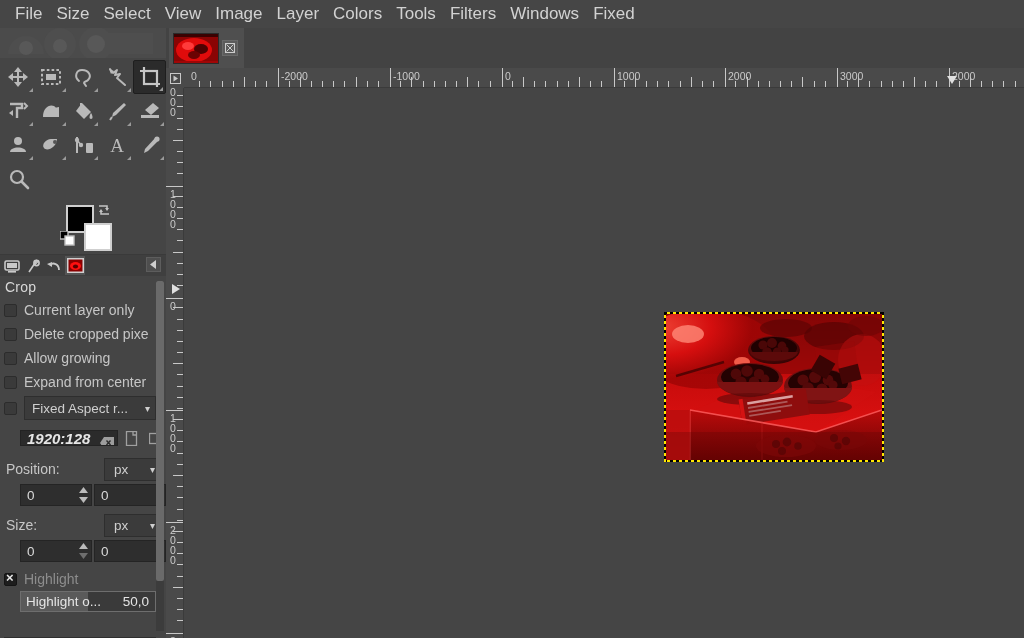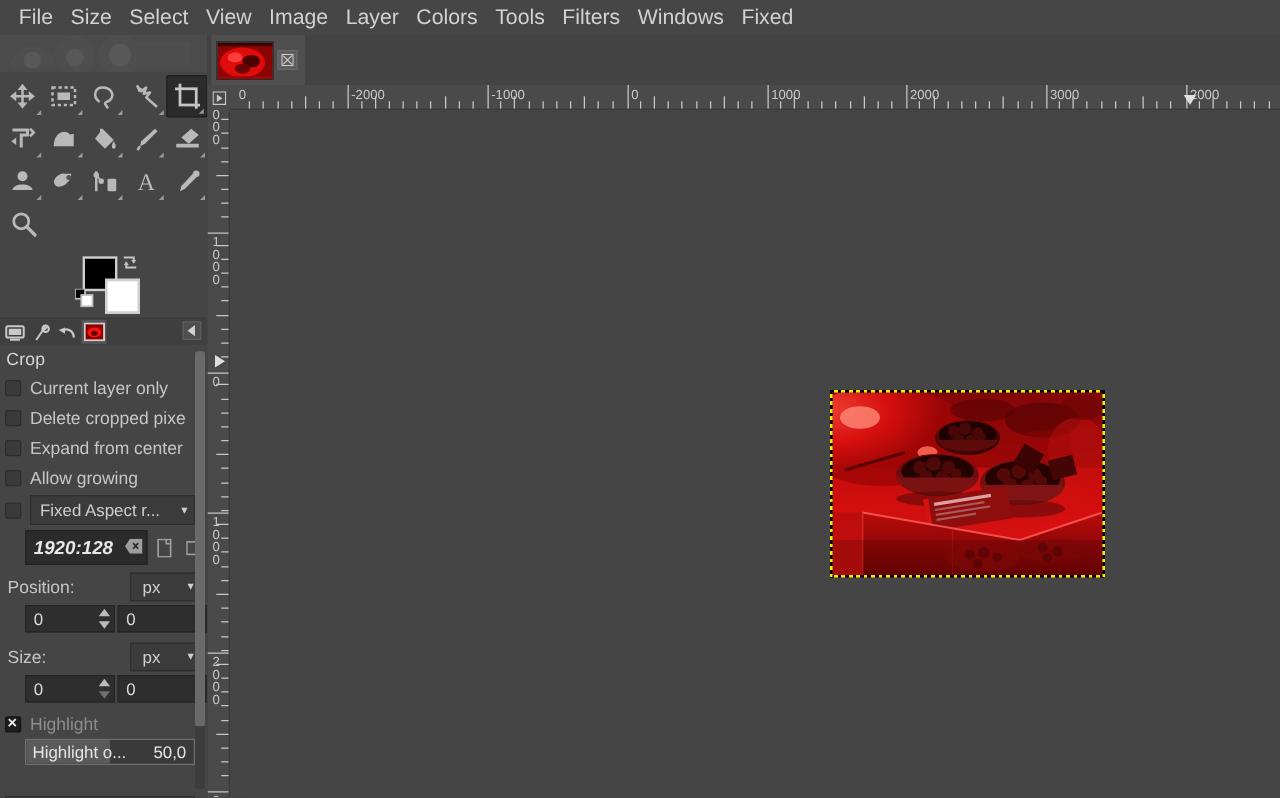--- a/index.html
+++ b/index.html
@@ -152,21 +152,21 @@
     overflow: hidden;
   }
   .combo .chev {
     margin-left: auto; padding-left: 4px; padding-right: 3px;
     color: #cfcfcf; font-size: 10px;
   }
 
   
   #aspect-row { display: flex; align-items: center; height: 28px; margin-top: 2px; }
   #aspect-entry {
-    width: 98px; height: 28px;
+    width: 98px; height: 16px;
     background: #2b2b2b;
     border: 1px solid #232323;
     display: flex; align-items: center;
     padding-left: 6px;
     overflow: hidden;
     position: relative;
   }
   #aspect-text {
     font-style: italic; font-weight: bold;
     font-size: 15px; color: #e6e6e6;
@@ -611,25 +611,25 @@
         <div class="opt-row">
           <span class="chk"></span>
           <span class="opt-label">Current layer only</span>
         </div>
         <div class="opt-row">
           <span class="chk"></span>
           <span class="opt-label">Delete cropped pixe</span>
         </div>
         <div class="opt-row">
           <span class="chk"></span>
-          <span class="opt-label">Expand from center</span>
+          <span class="opt-label">Allow growing</span>
         </div>
         <div class="opt-row">
           <span class="chk"></span>
-          <span class="opt-label">Allow growing</span>
+          <span class="opt-label">Expand from center</span>
         </div>
 
         <div class="opt-row" style="height:28px">
           <span class="chk"></span>
           <span class="combo" style="width:132px">
             <span>Fixed Aspect r...</span>
             <span class="chev">▾</span>
           </span>
         </div>
 

